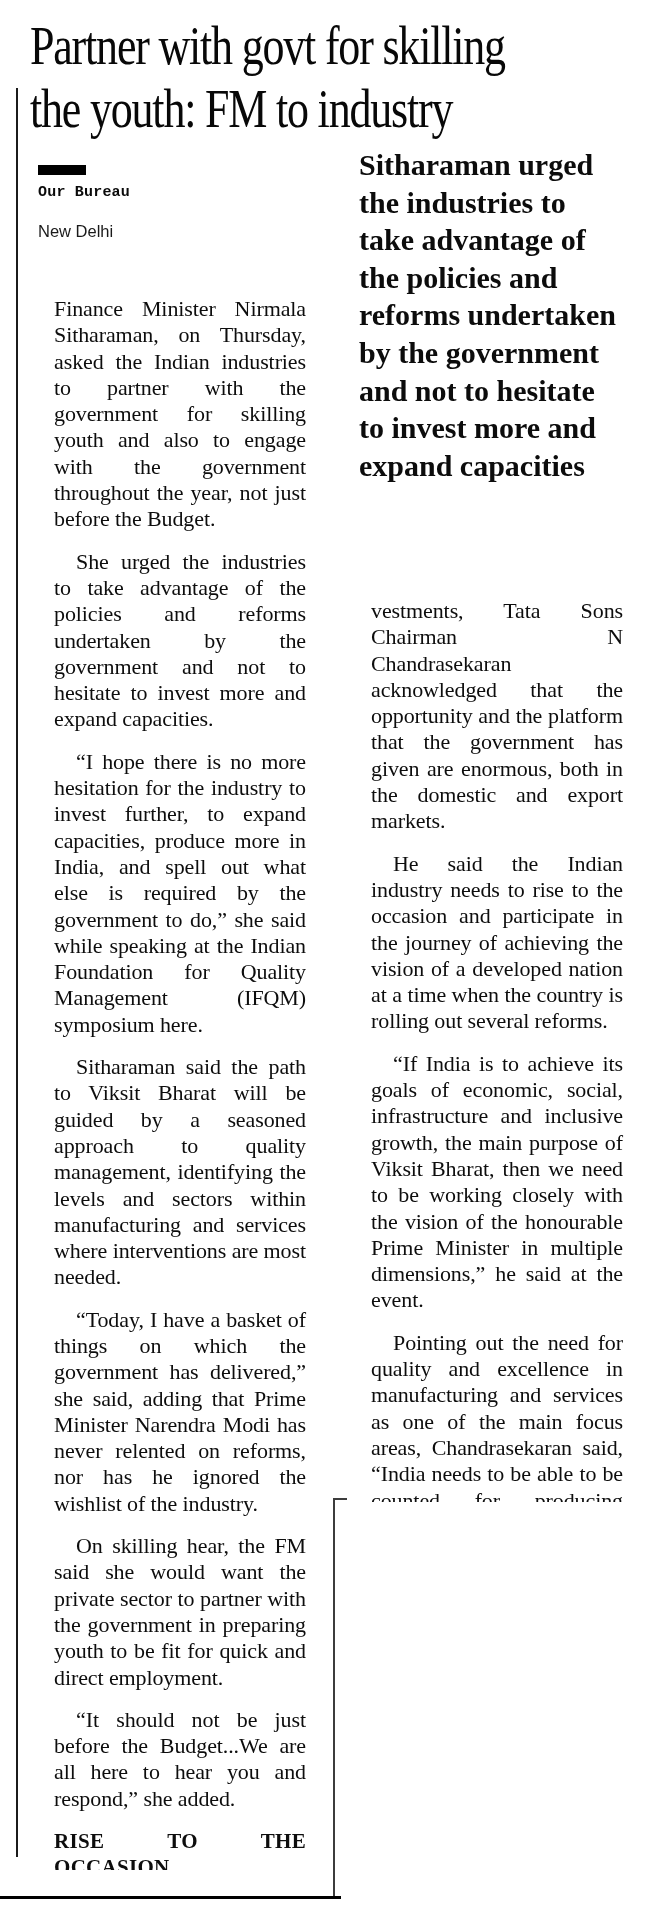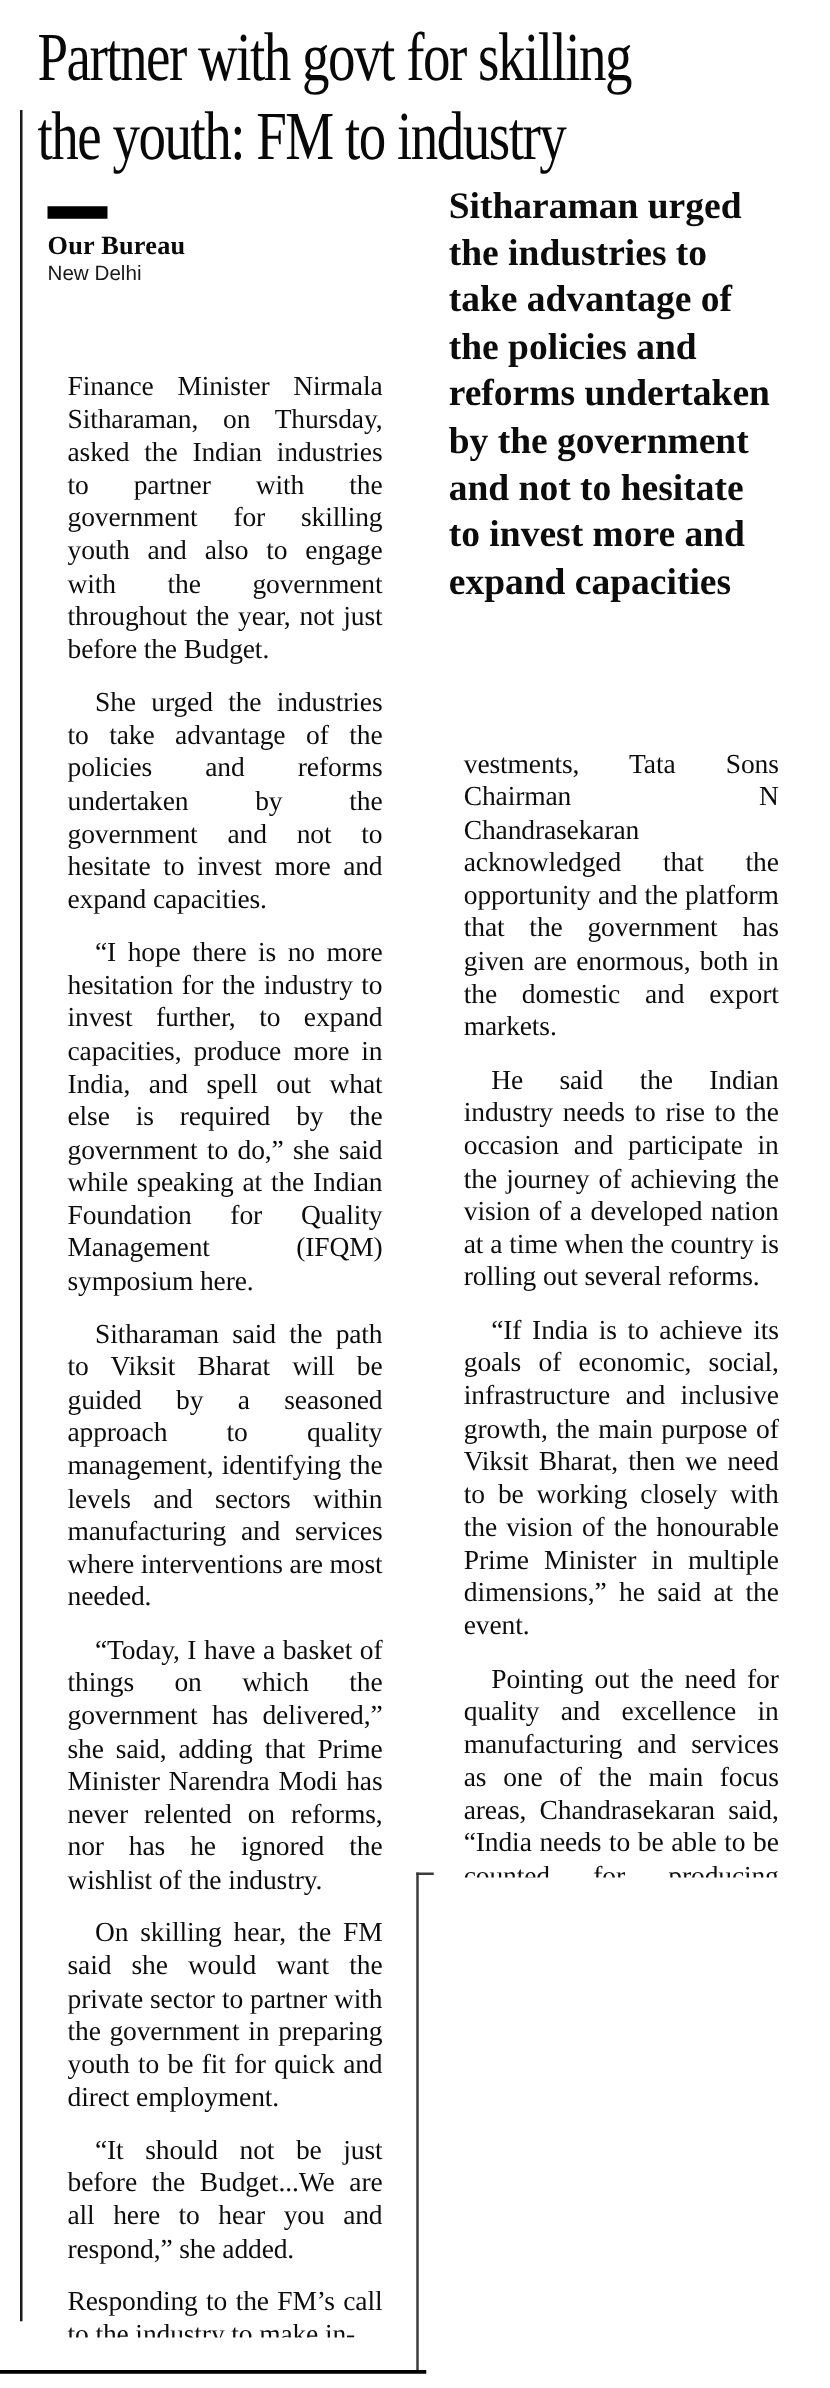--- a/index.html
+++ b/index.html
@@ -15,25 +15,25 @@
     position:absolute;left:30px;top:14px;width:790px;margin:0;
     font-family:"Liberation Serif",serif;font-weight:400;
     font-size:55px;line-height:63px;letter-spacing:-1.5px;color:#080808;
     transform:scaleX(0.8);transform-origin:left top;white-space:nowrap;
   }
   .byline-bar{
     position:absolute;left:38px;top:165px;width:48px;height:10px;background:#000000;
   }
   .byline-author{
     position:absolute;left:38px;top:184px;margin:0;
-    font-family:Liberation Serif, serif;font-weight:700;font-size:21px;color:#0a0a0a;
+    font-family:Liberation Mono, monospace;font-weight:700;font-size:15px;color:#0a0a0a;
     letter-spacing:.2px;
   }
   .byline-location{
-    position:absolute;left:38px;top:210px;margin:0;
+    position:absolute;left:38px;top:222px;margin:0;
     font-family:"Liberation Sans",sans-serif;font-weight:400;font-size:16.5px;color:#1a1a1a;
   }
   .pullquote{
     position:absolute;left:359px;top:146px;width:260px;
     font-size:30px;line-height:37.6px;color:#0c0c0c;text-align:left;
   }
   .pq-bold{font-weight:700;}
   .pq-regular{font-weight:700;}
   .col{
     position:absolute;font-size:22px;line-height:26.3px;
@@ -73,20 +73,21 @@
   <div class="pullquote"><span class="pq-bold">Sitharaman urged the industries to take advantage of the policies</span> <span class="pq-regular">and reforms undertaken by the government and not to hesitate to invest more and expand capacities</span></div>
 
   <div class="col col-left">
       <p class="first">Finance Minister Nirmala Sitharaman, on Thursday, asked the Indian industries to partner with the government for skilling youth and also to engage with the government throughout the year, not just before the Budget.</p>
       <p class="indent">She urged the industries to take advantage of the policies and reforms undertaken by the government and not to hesitate to invest more and expand capacities.</p>
       <p class="indent">“I hope there is no more hesitation for the industry to invest further, to expand capacities, produce more in India, and spell out what else is required by the government to do,” she said while speaking at the Indian Foundation for Quality Management (IFQM) symposium here.</p>
       <p class="indent">Sitharaman said the path to Viksit Bharat will be guided by a seasoned approach to quality management, identifying the levels and sectors within manufacturing and services where interventions are most needed.</p>
       <p class="indent">“Today, I have a basket of things on which the government has delivered,” she said, adding that Prime Minister Narendra Modi has never relented on reforms, nor has he ignored the wishlist of the industry.</p>
       <p class="indent">On skilling hear, the FM said she would want the private sector to partner with the government in preparing youth to be fit for quick and direct employment.</p>
       <p class="indent">“It should not be just before the Budget...We are all here to hear you and respond,” she added.</p>
+      <p class="subhead">RISE TO THE OCCASION</p>
       <p class="noindent">Responding to the FM’s call to the industry to make in-</p>
     </div>
 
   <div class="col col-right">
       <p class="noindent">vestments, Tata Sons Chairman N Chandrasekaran acknowledged that the opportunity and the platform that the government has given are enormous, both in the domestic and export markets.</p>
       <p class="indent">He said the Indian industry needs to rise to the occasion and participate in the journey of achieving the vision of a developed nation at a time when the country is rolling out several reforms.</p>
       <p class="indent">“If India is to achieve its goals of economic, social, infrastructure and inclusive growth, the main purpose of Viksit Bharat, then we need to be working closely with the vision of the honourable Prime Minister in multiple dimensions,” he said at the event.</p>
       <p class="indent">Pointing out the need for quality and excellence in manufacturing and services as one of the main focus areas, Chandrasekaran said, “India needs to be able to be counted for producing products and services at the highest levels globally.”</p>
     </div>
 

